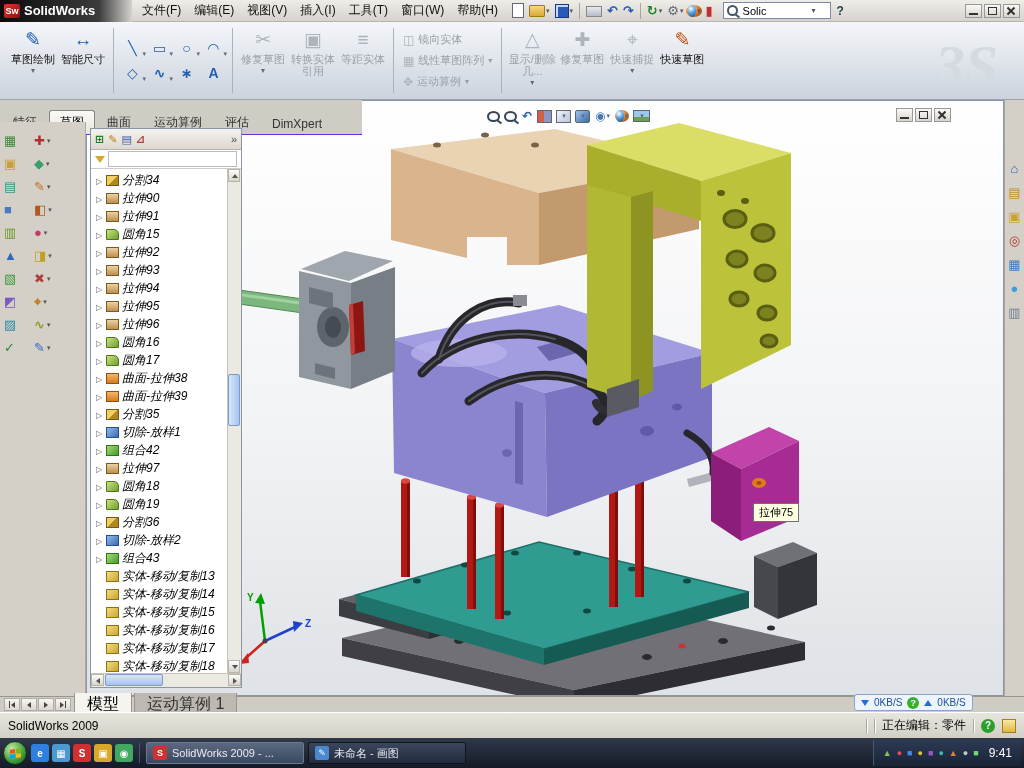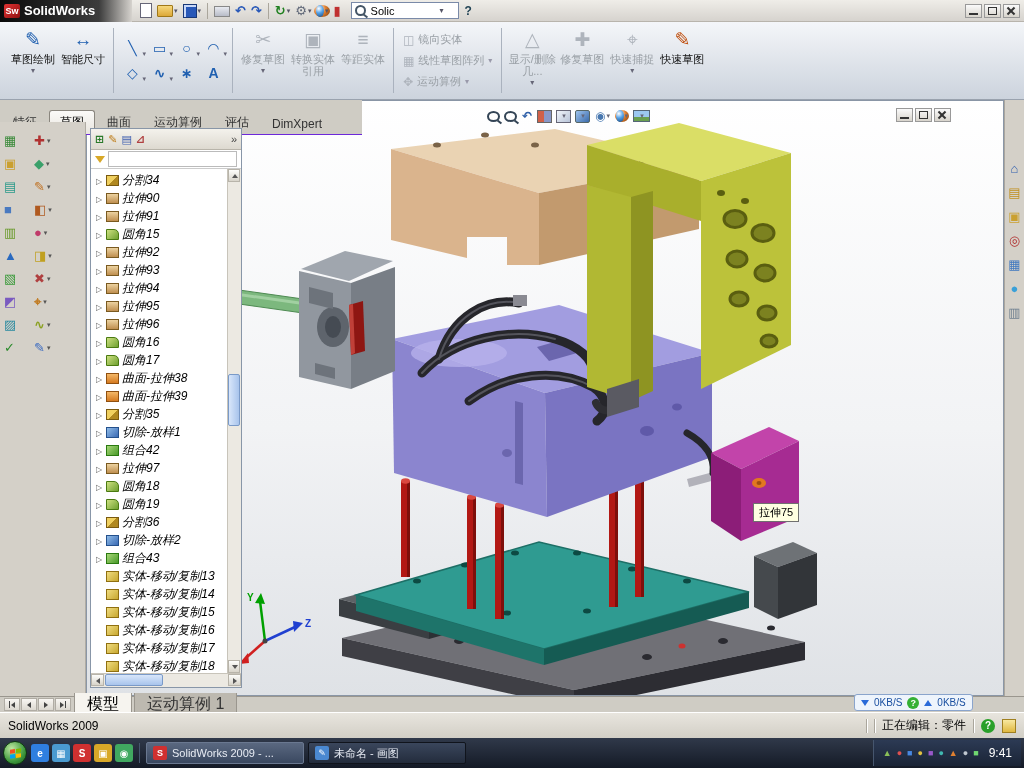--- a/index.html
+++ b/index.html
@@ -175,20 +175,30 @@
 </head>
 <body>
 
 <div class="screen">
 
   <div class="titlebar">
     <div class="logo">
       <span class="logo-badge">Sw</span>
       <span>SolidWorks</span>
     </div>
+    <div class="menubar">
+
+    <span class="menu-item">文件(F)</span>
+        <span class="menu-item">编辑(E)</span>
+        <span class="menu-item">视图(V)</span>
+        <span class="menu-item">插入(I)</span>
+        <span class="menu-item">工具(T)</span>
+        <span class="menu-item">窗口(W)</span>
+        <span class="menu-item">帮助(H)</span>
+      </div>
     <div class="std-icons">
 
         <span class="tbi t-page h-page">
           <i class="shp"></i>
           <b class="g"></b>
         </span>
 
         <span class="tbi arrow t-folder h-folder">
           <i class="shp"></i>
           <b class="g"></b>
@@ -357,20 +367,21 @@
         <div class="cmd-btn disabled arrow">
           <span class="cicon" style="color: rgb(154, 160, 166);">⌖</span>
           <span class="clabel">快速捕捉</span>
         </div>
 
         <div class="cmd-btn">
           <span class="cicon" style="color: rgb(192, 80, 16);">✎</span>
           <span class="clabel">快速草图</span>
         </div>
       </div>
+    <div class="watermark">3S</div>
   </div>
 
   <div class="viewport">
     <svg class="scene" width="916" height="594" viewBox="0 0 916 594">
 
       <g>
         <polygon points="255,537 472,486 718,541 487,589" fill="#707076"></polygon>
         <polygon points="255,537 487,589 487,607 255,555" fill="#3f3f45"></polygon>
         <polygon points="487,589 718,541 718,559 487,607" fill="#2d2d33"></polygon>
         <ellipse cx="320" cy="527" rx="5" ry="3" fill="#2a2a30"></ellipse>

